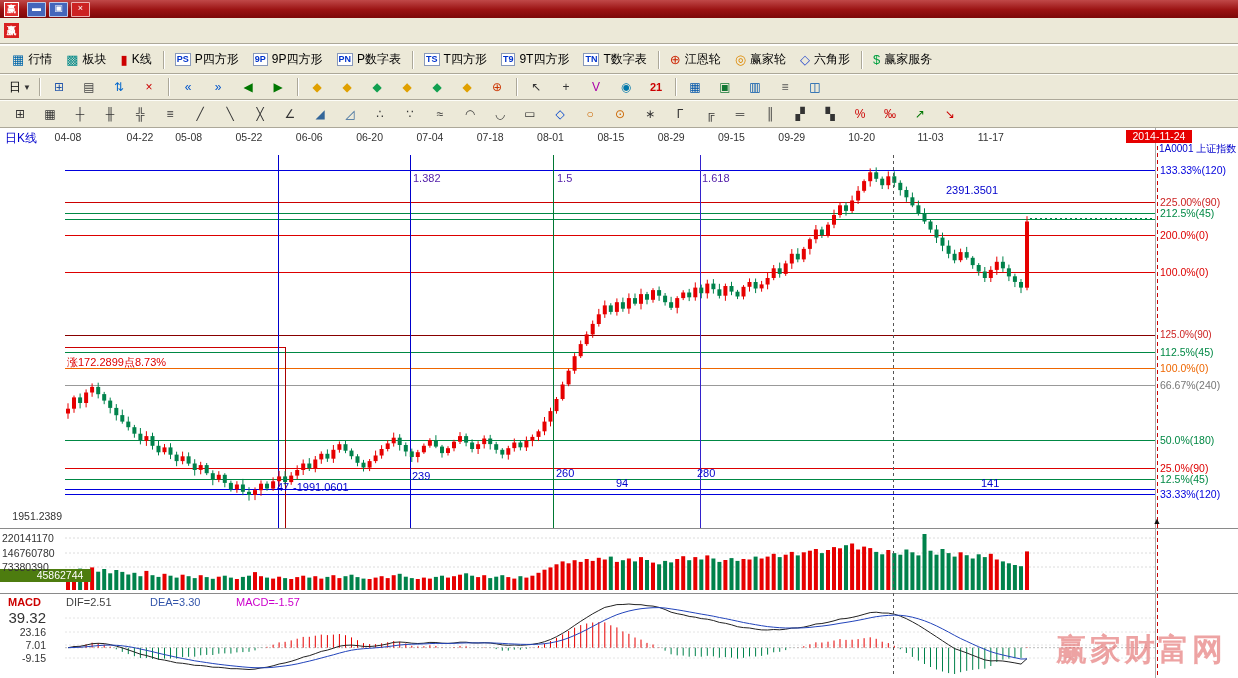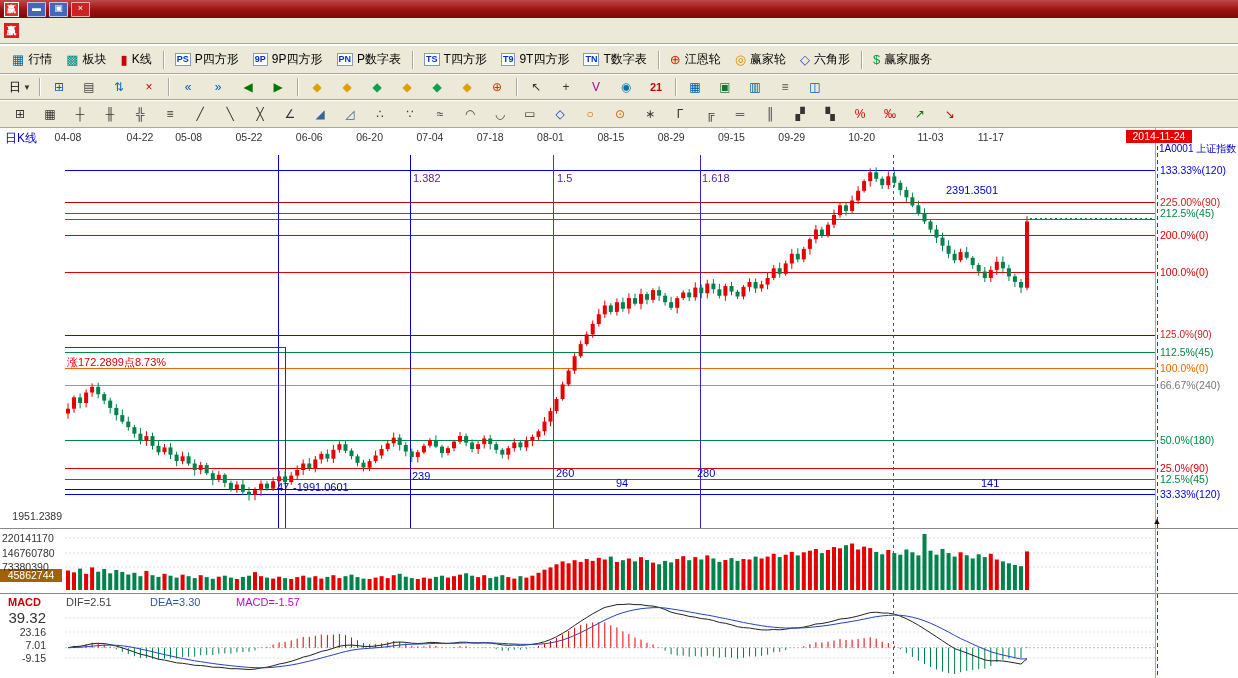--- a/index.html
+++ b/index.html
@@ -38,22 +38,22 @@
   .caret{font-size:8px;margin-left:2px;color:#333;}
 
   
   #labels{position:absolute;left:0;top:0;width:1238px;height:678px;pointer-events:none;}
   .chart-label{position:absolute;font-size:11px;line-height:12px;white-space:nowrap;}
   .period-label{left:5px;top:132px;color:#0000cc;font-size:12px;}
   .current-date{left:1126px;top:130px;width:66px;height:13px;background:#e60000;color:#fff;
     text-align:center;font-size:10.5px;line-height:13px;}
   .symbol-label{left:1159px;top:143px;color:#0000cc;font-size:10px;}
   .min-price{left:2px;top:510px;width:60px;text-align:right;color:#333;font-size:10.5px;}
-  .vol-current{left:0;top:569px;width:62px;height:13px;background:#a16207;color:#fff;text-align:center;
-    font-size:10.5px;line-height:13px;}
+  .vol-current{left:0;top:569px;width:62px;height:13px;background:#4d7c0f;color:#fff;text-align:center;
+    font-size:10.5px;line-height:13px;padding-left:29px;}
   .macd-title{left:8px;top:596px;color:#cc0000;font-weight:bold;}
   .macd-dif{left:66px;top:596px;color:#444;}
   .macd-dea{left:150px;top:596px;color:#3355aa;}
   .macd-macd{left:236px;top:596px;color:#cc00cc;}
   .watermark{position:absolute;left:1056px;top:629px;font-size:31px;font-weight:bold;color:#e05858;
     opacity:.55;letter-spacing:3px;white-space:nowrap;}
 </style>
 </head>
 <body>
 
@@ -1009,20 +1009,21 @@
   <div id="labels">
     <span class="chart-label period-label">日K线</span>
     <span class="chart-label current-date">2014-11-24</span>
     <span class="chart-label symbol-label">1A0001 上证指数</span>
     <span class="chart-label min-price">1951.2389</span>
     <span class="chart-label vol-current">45862744</span>
     <span class="chart-label macd-title">MACD</span>
     <span class="chart-label macd-dif">DIF=2.51</span>
     <span class="chart-label macd-dea">DEA=3.30</span>
     <span class="chart-label macd-macd">MACD=-1.57</span>
+    <span class="watermark">赢家财富网</span>
   <span class="chart-label" style="left: 46.0156px; top: 131px; color: rgb(51, 51, 51); width: 44px; text-align: center; font-size: 10.5px;">04-08</span>
       <span class="chart-label" style="left: 118px; top: 131px; color: rgb(51, 51, 51); width: 44px; text-align: center; font-size: 10.5px;">04-22</span>
       <span class="chart-label" style="left: 166.641px; top: 131px; color: rgb(51, 51, 51); width: 44px; text-align: center; font-size: 10.5px;">05-08</span>
       <span class="chart-label" style="left: 226.953px; top: 131px; color: rgb(51, 51, 51); width: 44px; text-align: center; font-size: 10.5px;">05-22</span>
       <span class="chart-label" style="left: 287.266px; top: 131px; color: rgb(51, 51, 51); width: 44px; text-align: center; font-size: 10.5px;">06-06</span>
       <span class="chart-label" style="left: 347.578px; top: 131px; color: rgb(51, 51, 51); width: 44px; text-align: center; font-size: 10.5px;">06-20</span>
       <span class="chart-label" style="left: 407.891px; top: 131px; color: rgb(51, 51, 51); width: 44px; text-align: center; font-size: 10.5px;">07-04</span>
       <span class="chart-label" style="left: 468.203px; top: 131px; color: rgb(51, 51, 51); width: 44px; text-align: center; font-size: 10.5px;">07-18</span>
       <span class="chart-label" style="left: 528.516px; top: 131px; color: rgb(51, 51, 51); width: 44px; text-align: center; font-size: 10.5px;">08-01</span>
       <span class="chart-label" style="left: 588.828px; top: 131px; color: rgb(51, 51, 51); width: 44px; text-align: center; font-size: 10.5px;">08-15</span>

